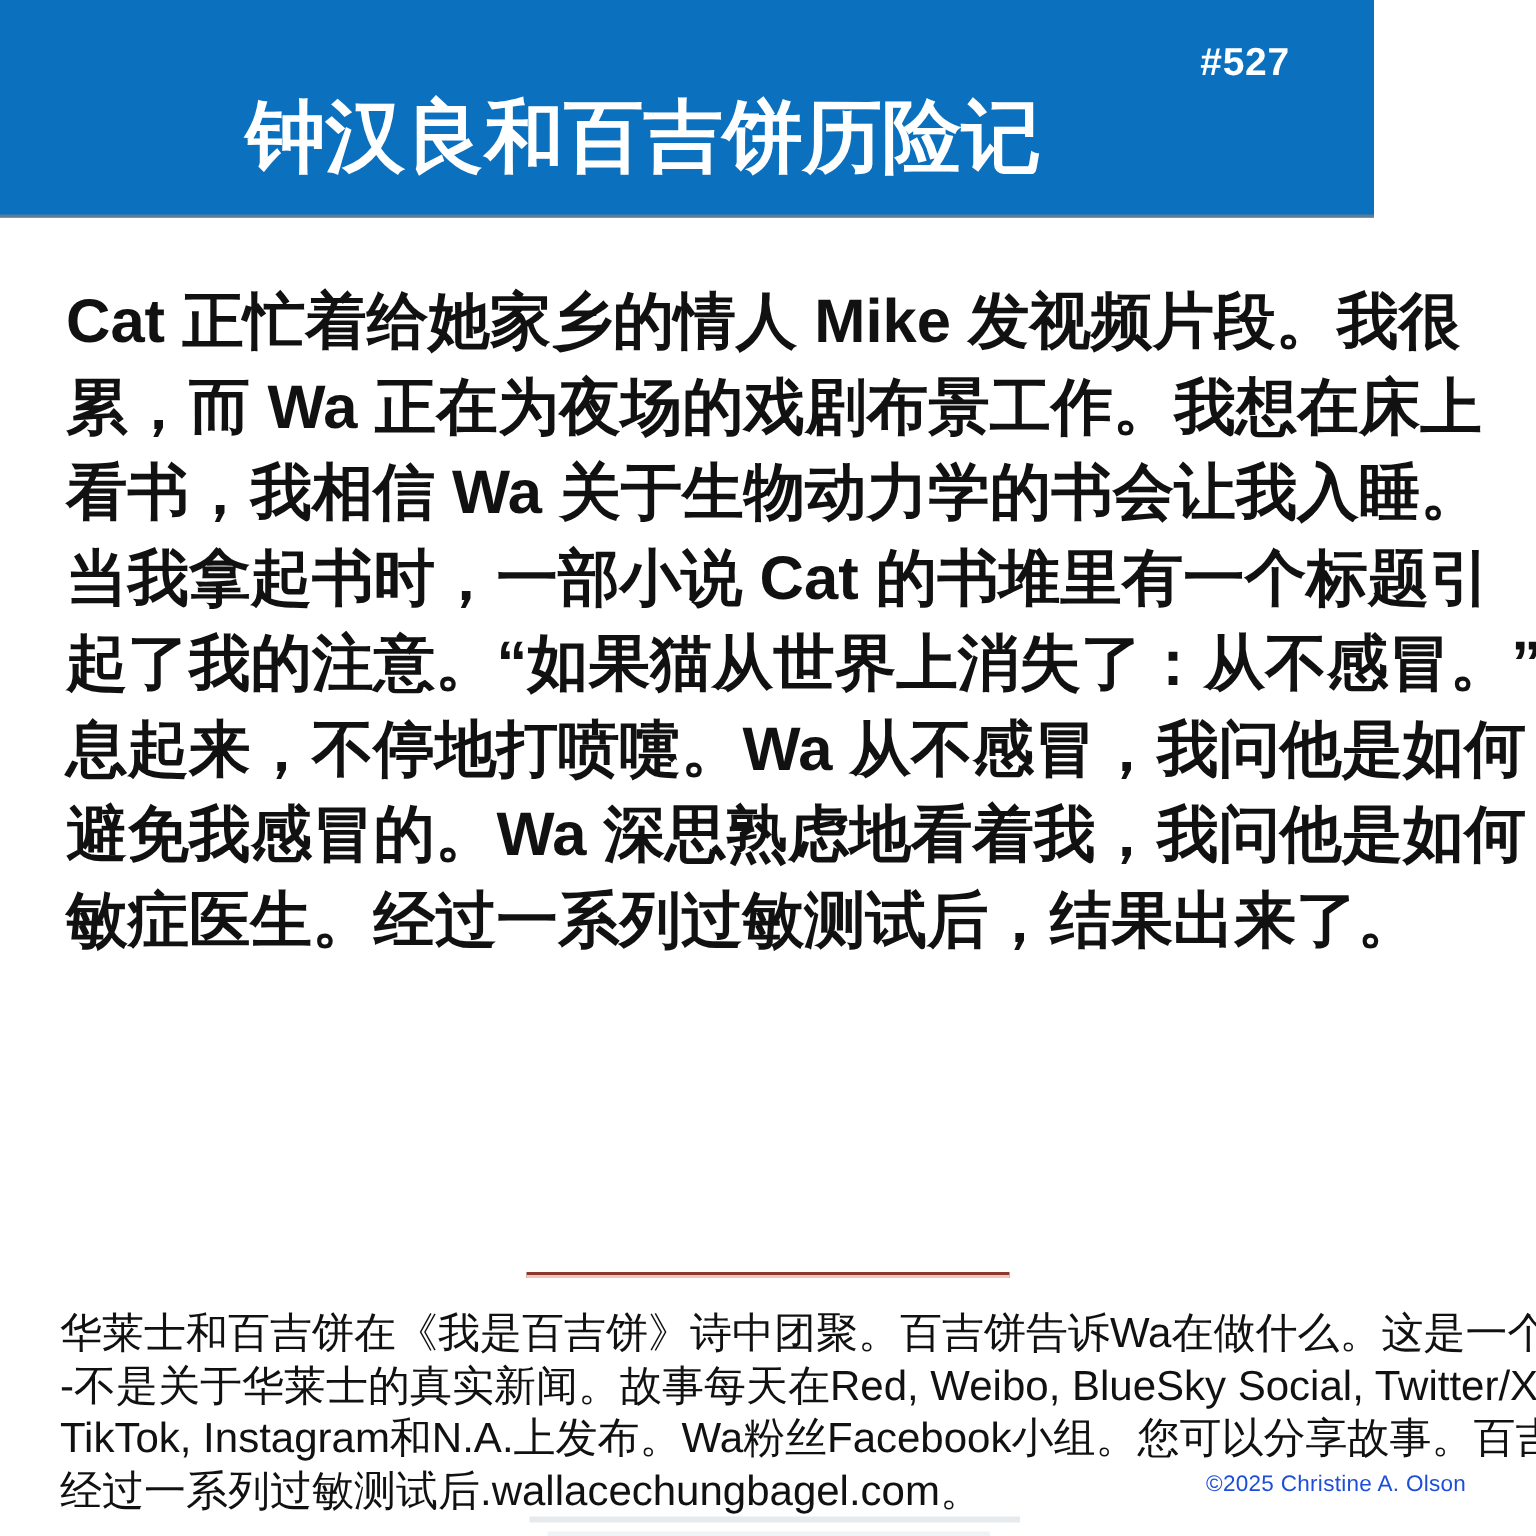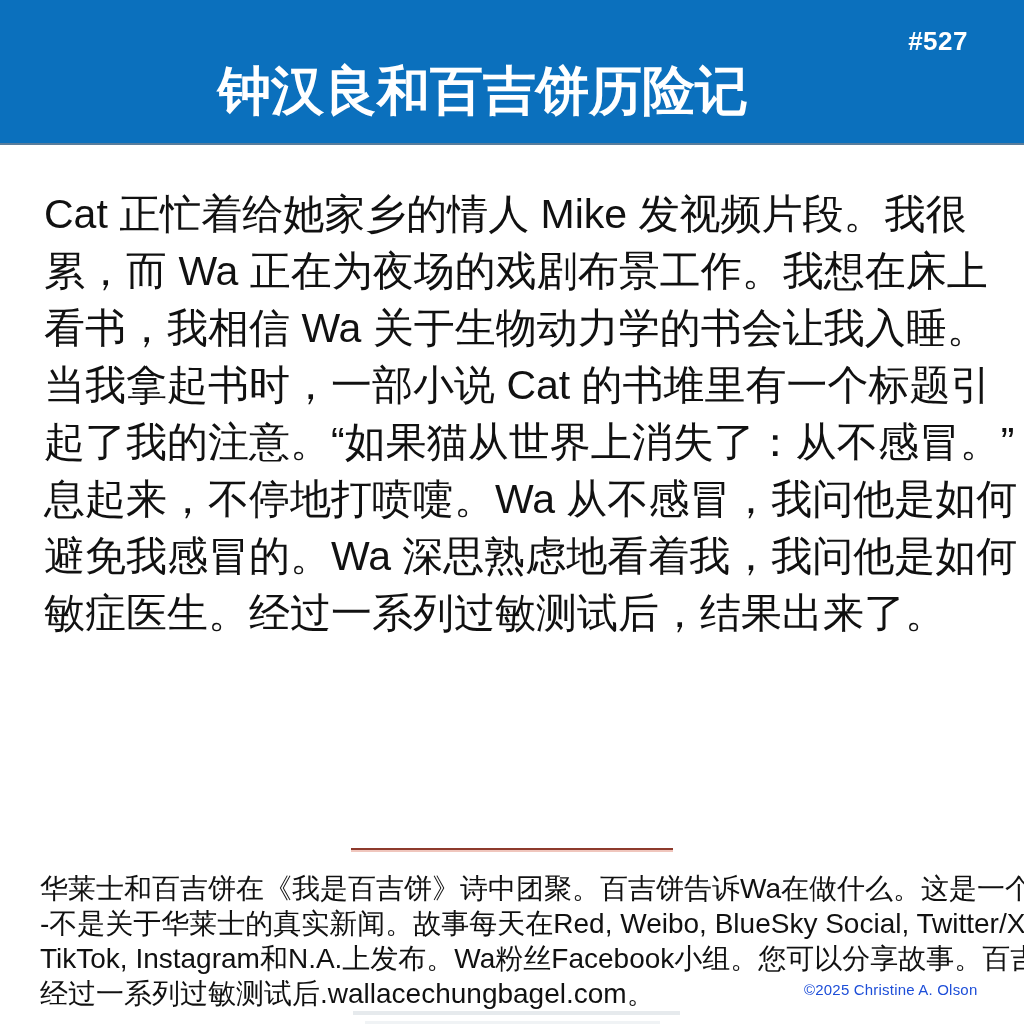--- a/index.html
+++ b/index.html
@@ -8,21 +8,21 @@
     position: relative;
     width: 1024px;
     height: 1024px;
     background: #ffffff;
     overflow: hidden;
     font-family: "Liberation Sans", "DejaVu Sans", sans-serif;
   }
   .header {
     position: absolute;
     top: 0; left: 0;
-    width: 1024px;
+    width: 916px;
     height: 145px;
     background: #0b70bd;
     border-bottom: 2px solid #5a7d9b;
   }
   .issue-number {
     position: absolute;
     top: 26px;
     right: 56px;
     color: #ffffff;
     font-size: 26px;
@@ -43,21 +43,21 @@
   .story {
     position: absolute;
     top: 186px;
     left: 44px;
     right: 30px;
     color: #111111;
     font-size: 41px;
     line-height: 57px;
     font-weight: 400;
   }
-  .story-line { white-space: nowrap; }
+  .story-line { white-space: nowrap; font-weight: bold; }
   .red-divider {
     position: absolute;
     top: 848px;
     left: 351px;
     width: 322px;
     height: 4px;
     background: #8d3a2c;
     border-bottom: 2px solid #f0c6bd;
   }
   .footer {

